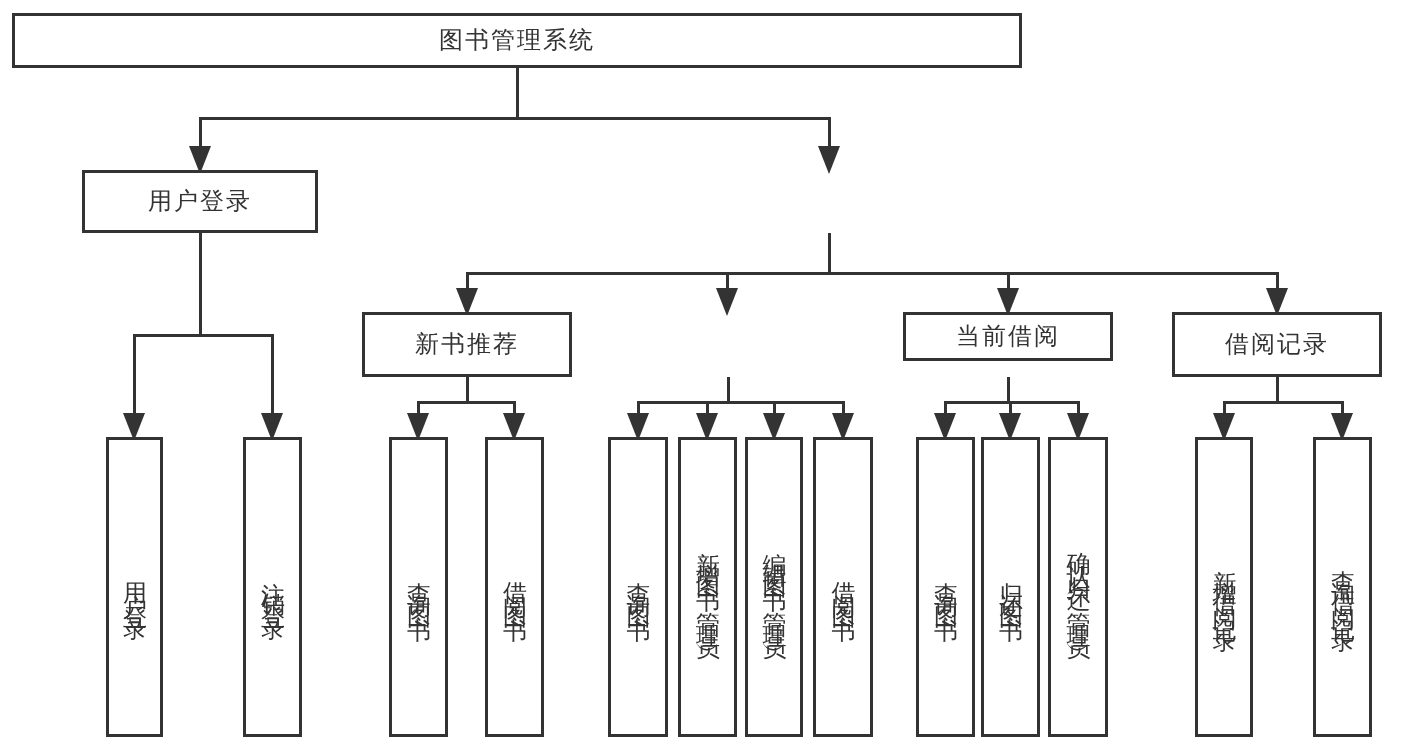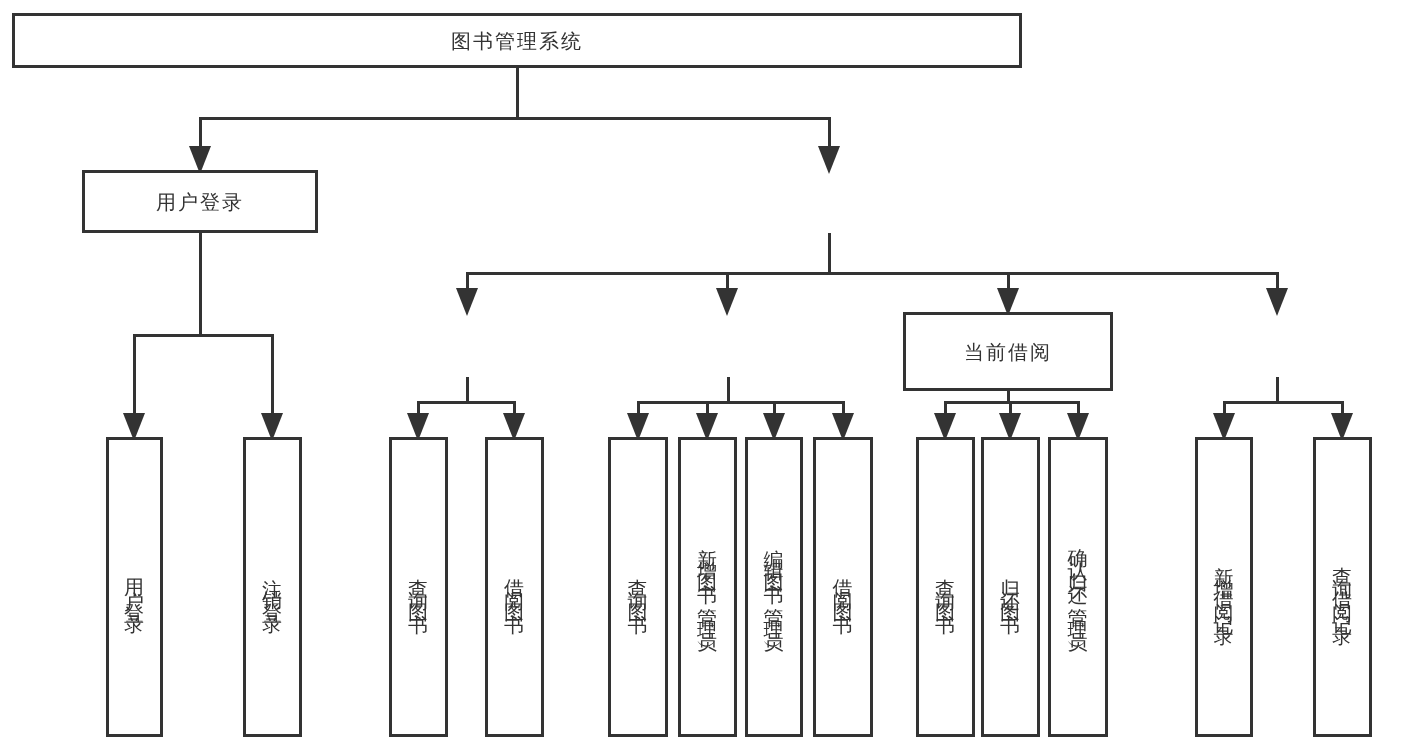--- a/index.html
+++ b/index.html
@@ -27,21 +27,21 @@
   
   .node{
     position:absolute;z-index:2;
     box-sizing:border-box;
     background:#ffffff;
     border:3px solid var(--line);
     display:flex;align-items:center;justify-content:center;
   }
   .node .lbl{
     color:var(--text);
-    font-size:20px;
+    font-size:24px;
     line-height:1.2;
     white-space:nowrap;
   }
   .node.h .lbl{letter-spacing:2px;}
   .node.v .lbl{
     writing-mode:vertical-rl;
     letter-spacing:12px;
     white-space:normal;
   }
   #watermark{
@@ -114,22 +114,28 @@
     </div>
 
   <div class="node h" style="left:12px;top:13px;width:1010px;height:55px">
     <span class="lbl">图书管理系统</span>
   </div>
 
   <div class="node h" style="left:82px;top:170px;width:236px;height:63px">
     <span class="lbl">用户登录</span>
   </div>
 
-  <div class="node h" style="left:903px;top:312px;width:210px;height:79px">
+  <div class="node h" style="left:362px;top:312px;width:210px;height:65px">
+    <span class="lbl">新书推荐</span>
+  </div>
+  <div class="node h" style="left:903px;top:312px;width:210px;height:49px">
     <span class="lbl">当前借阅</span>
+  </div>
+  <div class="node h" style="left:1172px;top:312px;width:210px;height:65px">
+    <span class="lbl">借阅记录</span>
   </div>
 
   <div class="node v" style="left:106px;top:437px;width:57px;height:300px">
     <span class="lbl">用户登录</span>
   </div>
   <div class="node v" style="left:243px;top:437px;width:59px;height:300px">
     <span class="lbl">注销登录</span>
   </div>
 
   <div class="node v" style="left:389px;top:437px;width:59px;height:300px">

